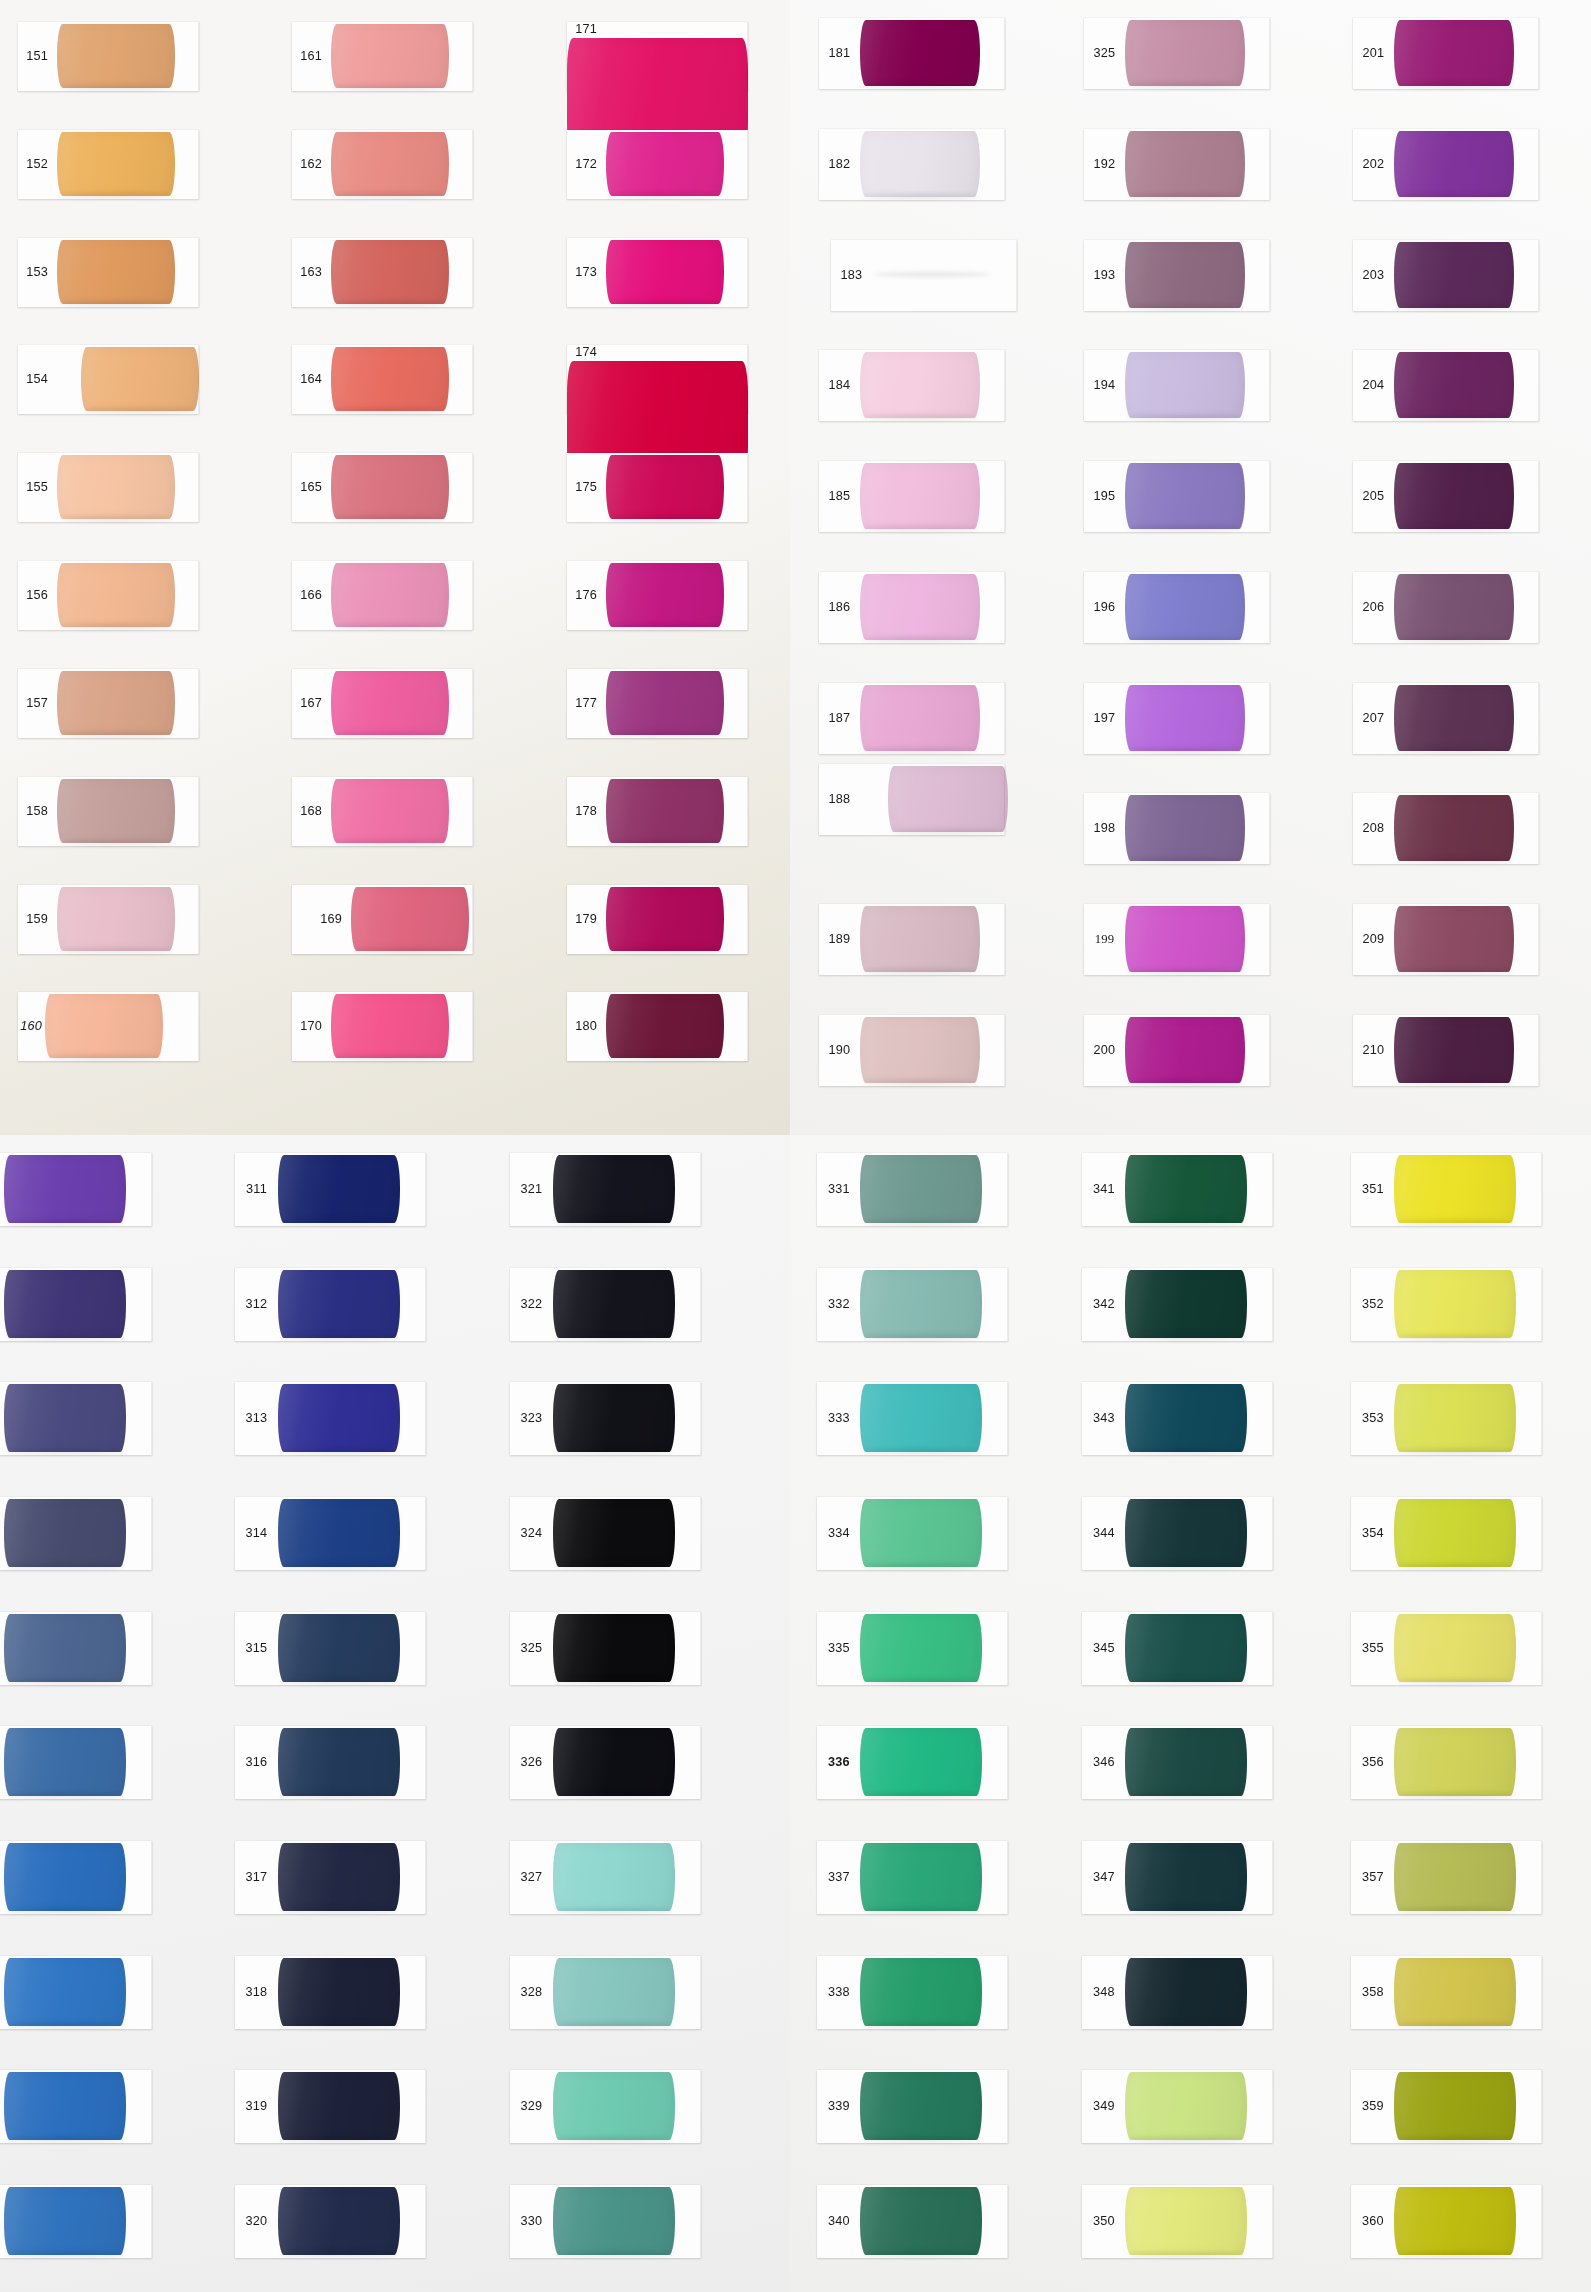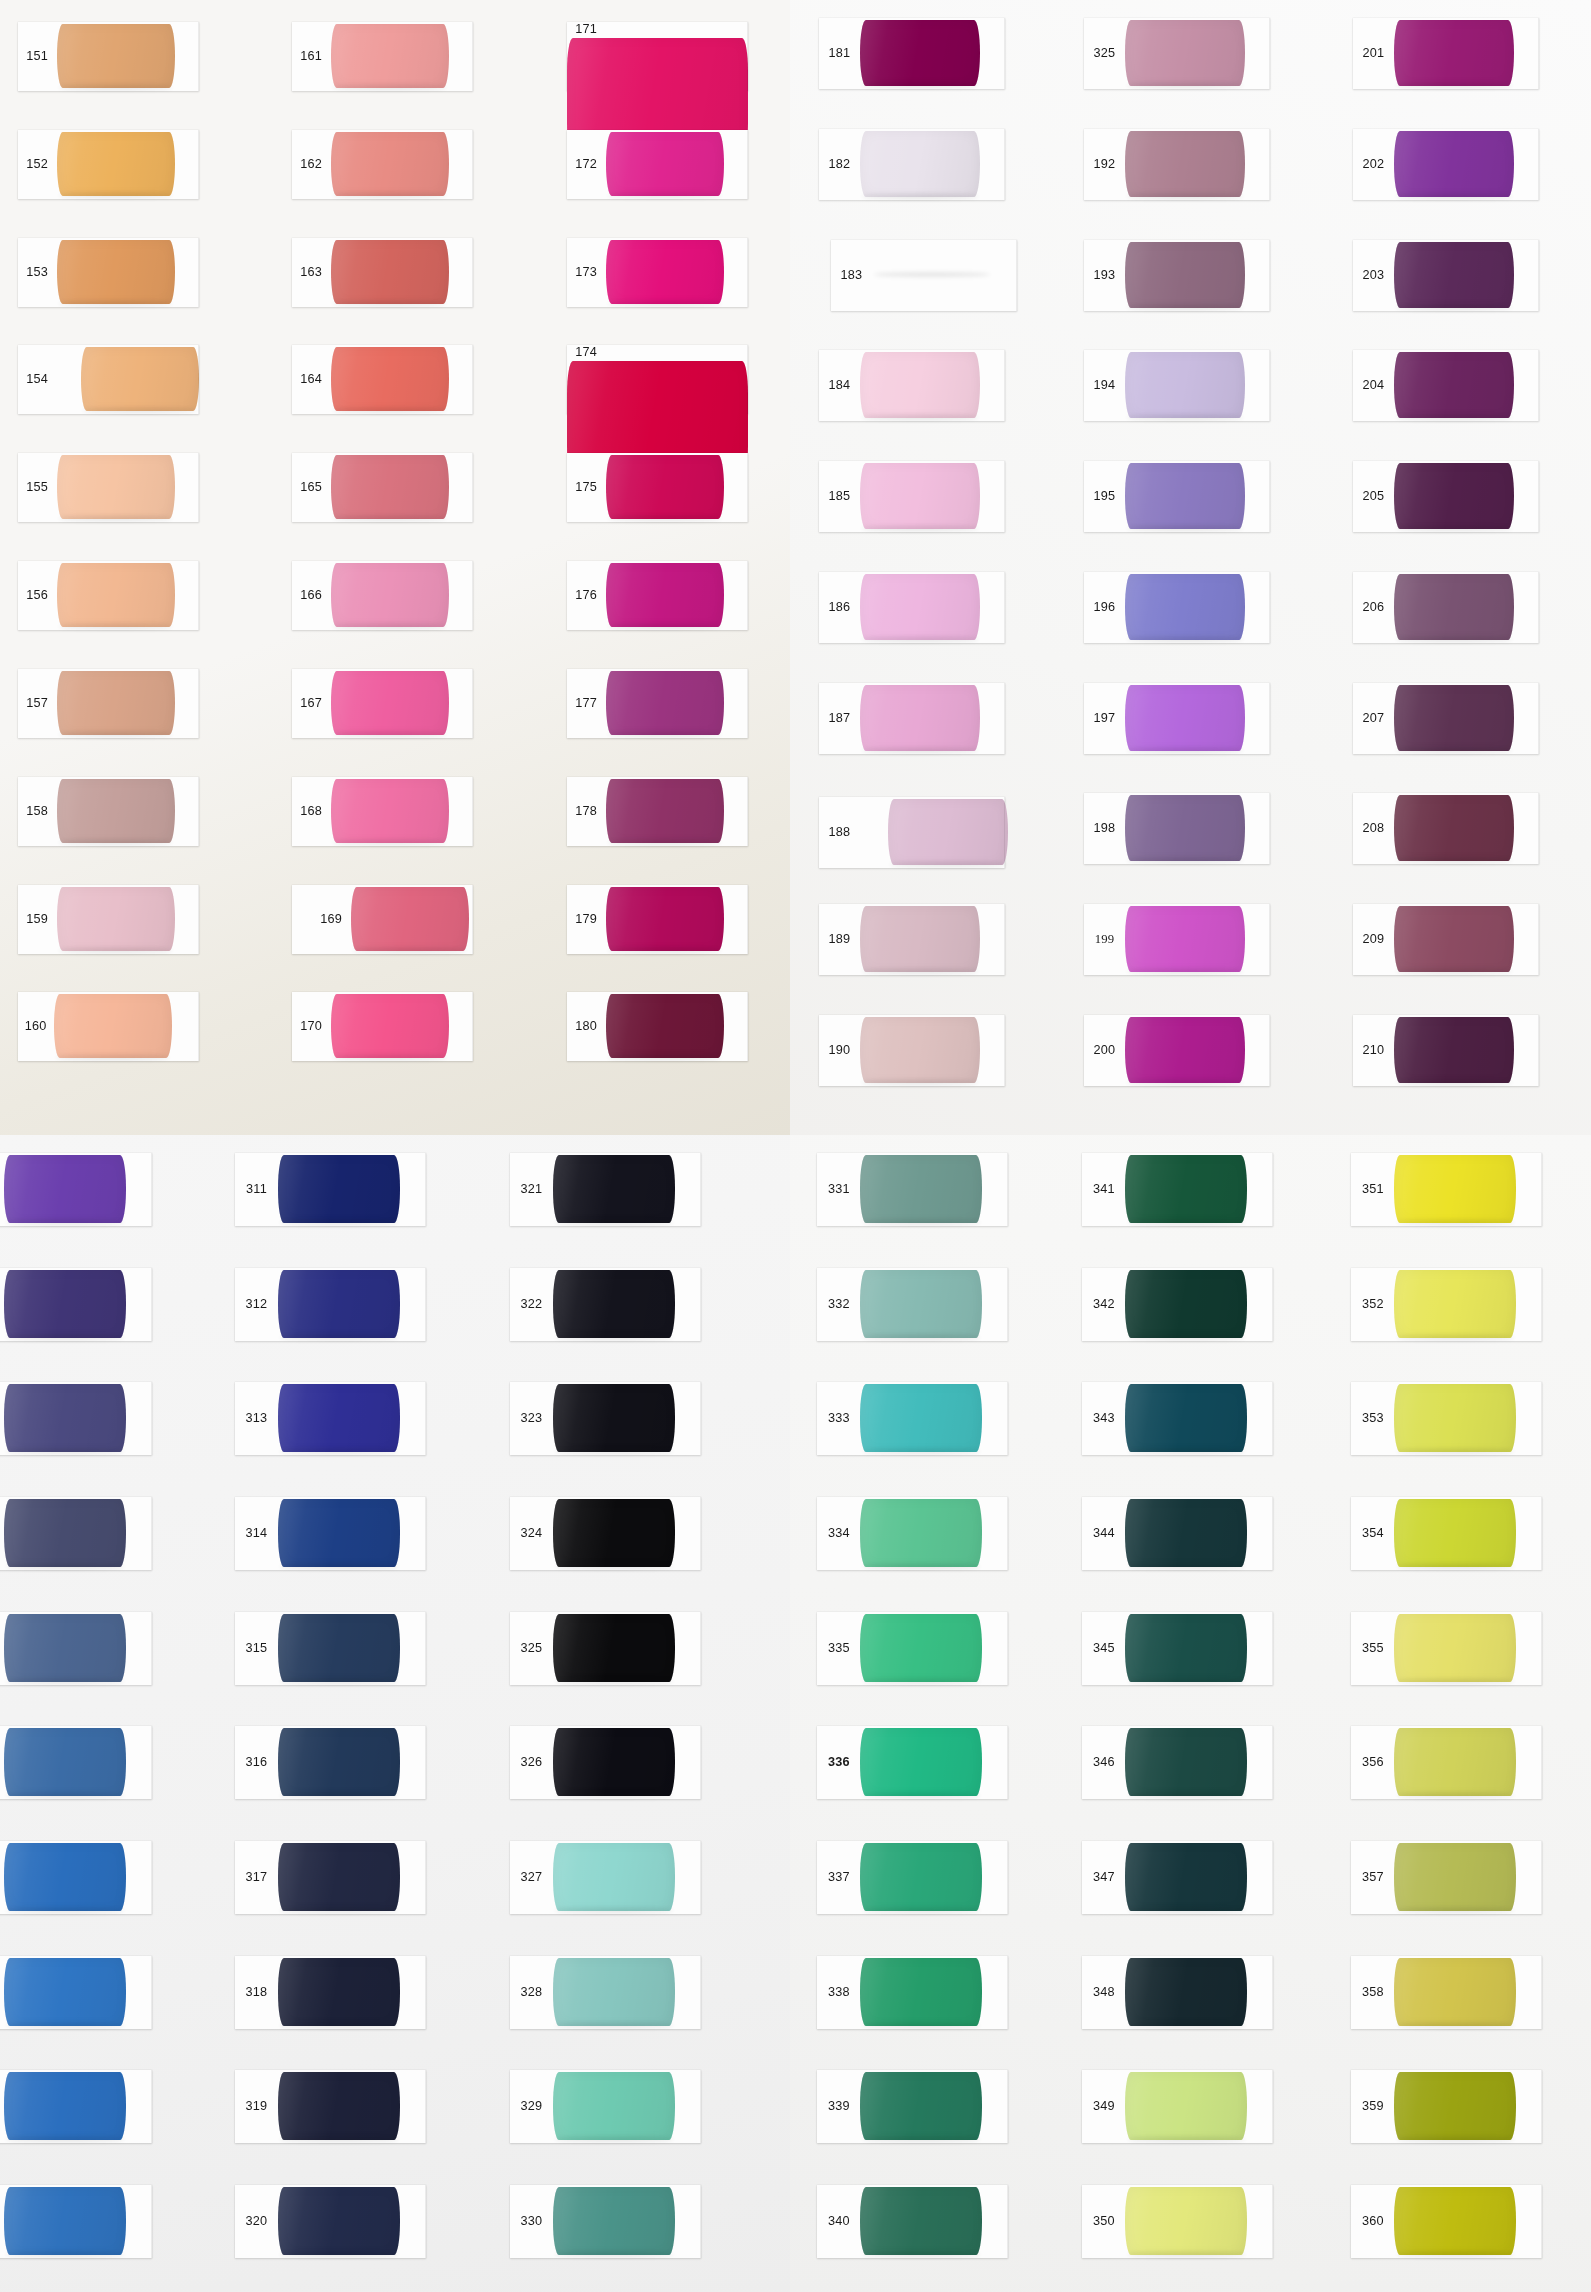--- a/index.html
+++ b/index.html
@@ -161,21 +161,21 @@
             <div class="card-num" style="width: 39px;">158</div>
             <div class="swatch" style="flex: 0 0 118px; background: rgb(196, 160, 156);"></div>
             <div class="tail" style="flex: 1 1 auto;"></div>
           </div>
           <div class="card" title="159  #e8bfca" style="position: absolute; left: 0px; top: 863px; width: 181px; height: 69px;">
             <div class="card-num" style="width: 39px;">159</div>
             <div class="swatch" style="flex: 0 0 118px; background: rgb(232, 191, 202);"></div>
             <div class="tail" style="flex: 1 1 auto;"></div>
           </div>
           <div class="card" title="160  #f6b79a" style="position: absolute; left: 0px; top: 970px; width: 181px; height: 69px;">
-            <div class="card-num" style="width: 36px;">160</div>
+            <div class="card-num" style="width: 27px; font-style: italic;">160</div>
             <div class="swatch" style="flex: 0 0 118px; background: rgb(246, 183, 154);"></div>
             <div class="tail" style="flex: 1 1 auto;"></div>
           </div>
         </div>
         <div class="col" style="position: absolute; left: 274px; top: 0px; width: 181px;">
           <div class="card" title="161  #ef9d9c" style="position: absolute; left: 0px; top: 0px; width: 181px; height: 69px;">
             <div class="card-num" style="width: 39px;">161</div>
             <div class="swatch" style="flex: 0 0 118px; background: rgb(239, 157, 156);"></div>
             <div class="tail" style="flex: 1 1 auto;"></div>
           </div>
@@ -312,21 +312,21 @@
           <div class="card" title="186  #eeb6e0" style="position: absolute; left: 0px; top: 554px; width: 186px; height: 71px;">
             <div class="card-num" style="width: 41px;">186</div>
             <div class="swatch" style="flex: 0 0 120px; background: rgb(238, 182, 224);"></div>
             <div class="tail" style="flex: 1 1 auto;"></div>
           </div>
           <div class="card" title="187  #e8a8d4" style="position: absolute; left: 0px; top: 665px; width: 186px; height: 71px;">
             <div class="card-num" style="width: 41px;">187</div>
             <div class="swatch" style="flex: 0 0 120px; background: rgb(232, 168, 212);"></div>
             <div class="tail" style="flex: 1 1 auto;"></div>
           </div>
-          <div class="card" title="188  #ddbcd3" style="position: absolute; left: 0px; top: 779px; width: 186px; height: 71px; gap: 28px;">
+          <div class="card" title="188  #ddbcd3" style="position: absolute; left: 0px; top: 746px; width: 186px; height: 71px; gap: 28px;">
             <div class="card-num" style="width: 41px;">188</div>
             <div class="swatch" style="flex: 0 0 120px; background: rgb(221, 188, 211);"></div>
             <div class="tail" style="flex: 1 1 auto;"></div>
           </div>
           <div class="card" title="189  #d8bac4" style="position: absolute; left: 0px; top: 886px; width: 186px; height: 71px;">
             <div class="card-num" style="width: 41px;">189</div>
             <div class="swatch" style="flex: 0 0 120px; background: rgb(216, 186, 196);"></div>
             <div class="tail" style="flex: 1 1 auto;"></div>
           </div>
           <div class="card" title="190  #dec1c0" style="position: absolute; left: 0px; top: 997px; width: 186px; height: 71px;">

